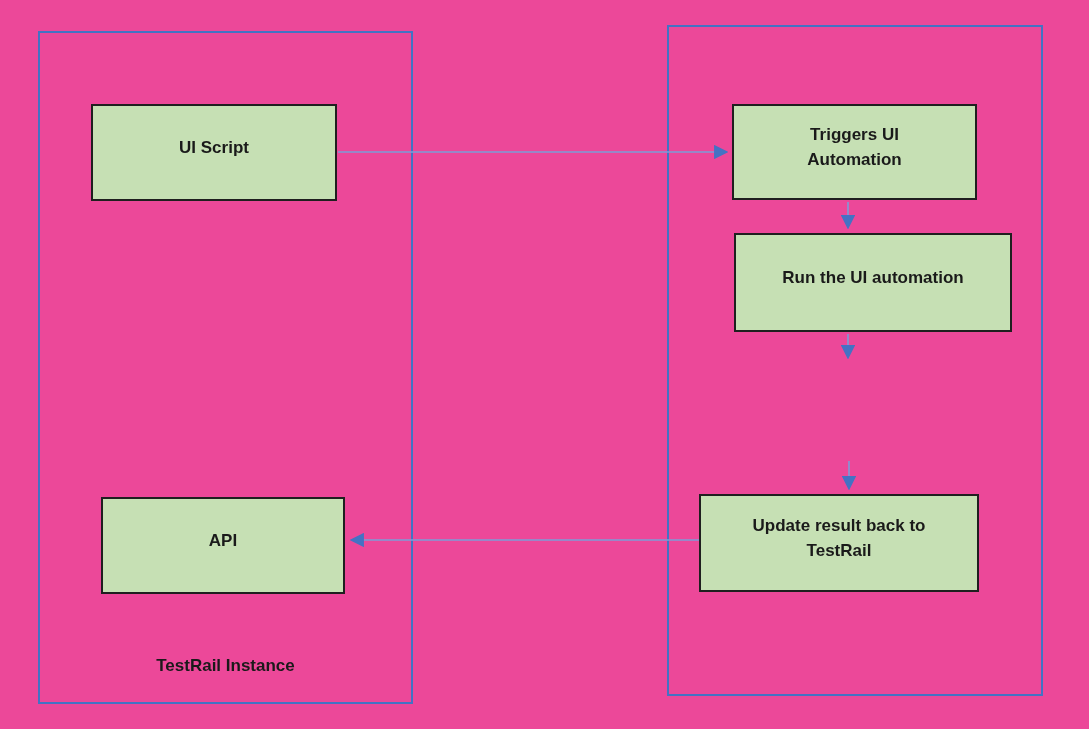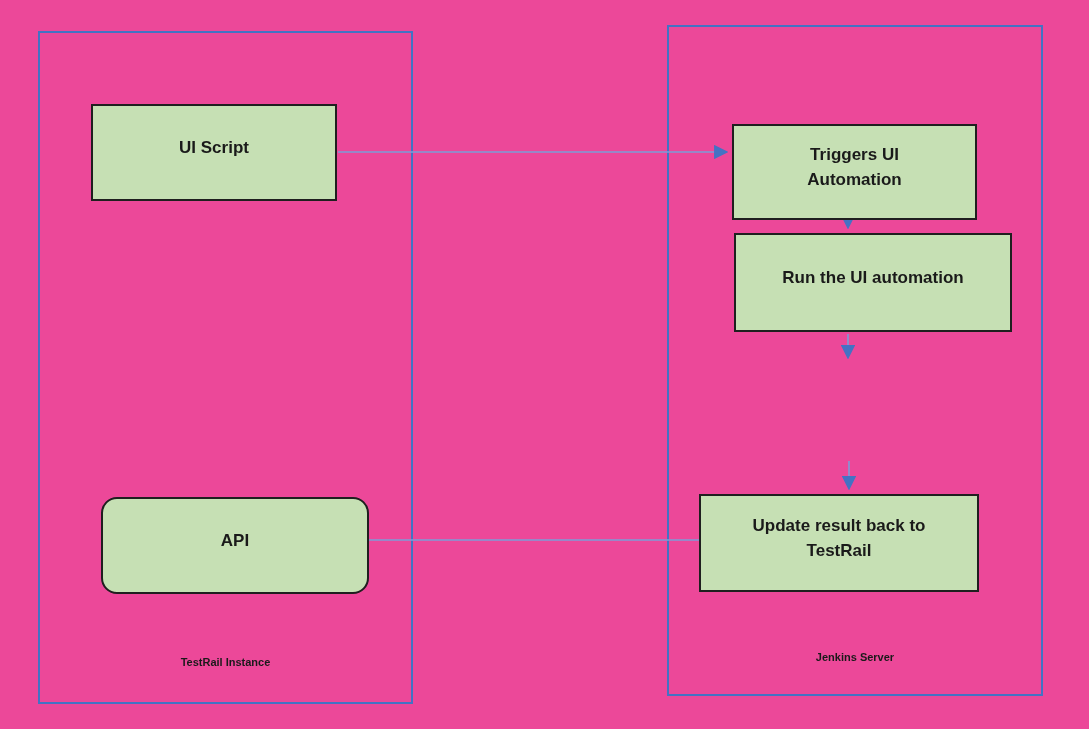--- a/index.html
+++ b/index.html
@@ -34,30 +34,30 @@
     justify-content: center;
     text-align: center;
     font-weight: bold;
     font-size: 17px;
     line-height: 1.45;
     color: #1a1a1a;
     white-space: pre-line;
     padding: 0 10px 8px 10px;
   }
   .node.ui-script { left: 91px;  top: 104px; width: 246px; height: 97px; }
-  .node.api       { left: 101px; top: 497px; width: 268px; height: 97px; border-radius: 16px; }
-  .node.triggers  { left: 732px; top: 104px; width: 245px; height: 96px; margin-top: 20px; }
+  .node.api       { left: 101px; top: 497px; width: 244px; height: 97px; }
+  .node.triggers  { left: 732px; top: 104px; width: 245px; height: 96px; }
   .node.run       { left: 734px; top: 233px; width: 278px; height: 99px; }
   .node.parse     { left: 736px; top: 363px; width: 246px; height: 96px; }
   .node.update    { left: 699px; top: 494px; width: 280px; height: 98px; }
 
   .container-label {
     position: absolute;
     font-weight: bold;
-    font-size: 11px;
+    font-size: 17px;
     color: #1a1a1a;
     text-align: center;
   }
   .container-label.testrail { left: 38px;  top: 656px; width: 375px; }
   .container-label.jenkins  { left: 667px; top: 651px; width: 376px; }
 
   svg.edges {
     position: absolute;
     left: 0; top: 0;
     width: 1089px;
@@ -88,15 +88,14 @@
 
   <div class="node ui-script">UI Script</div>
   <div class="node api">API</div>
   <div class="node triggers">Triggers UI
 Automation</div>
   <div class="node run">Run the UI automation</div>
   <div class="node update">Update result back to
 TestRail</div>
 
   <div class="container-label testrail">TestRail Instance</div>
-  <div class="container-label jenkins">Jenkins Server</div>
 
 </div>
 
 </body></html>

